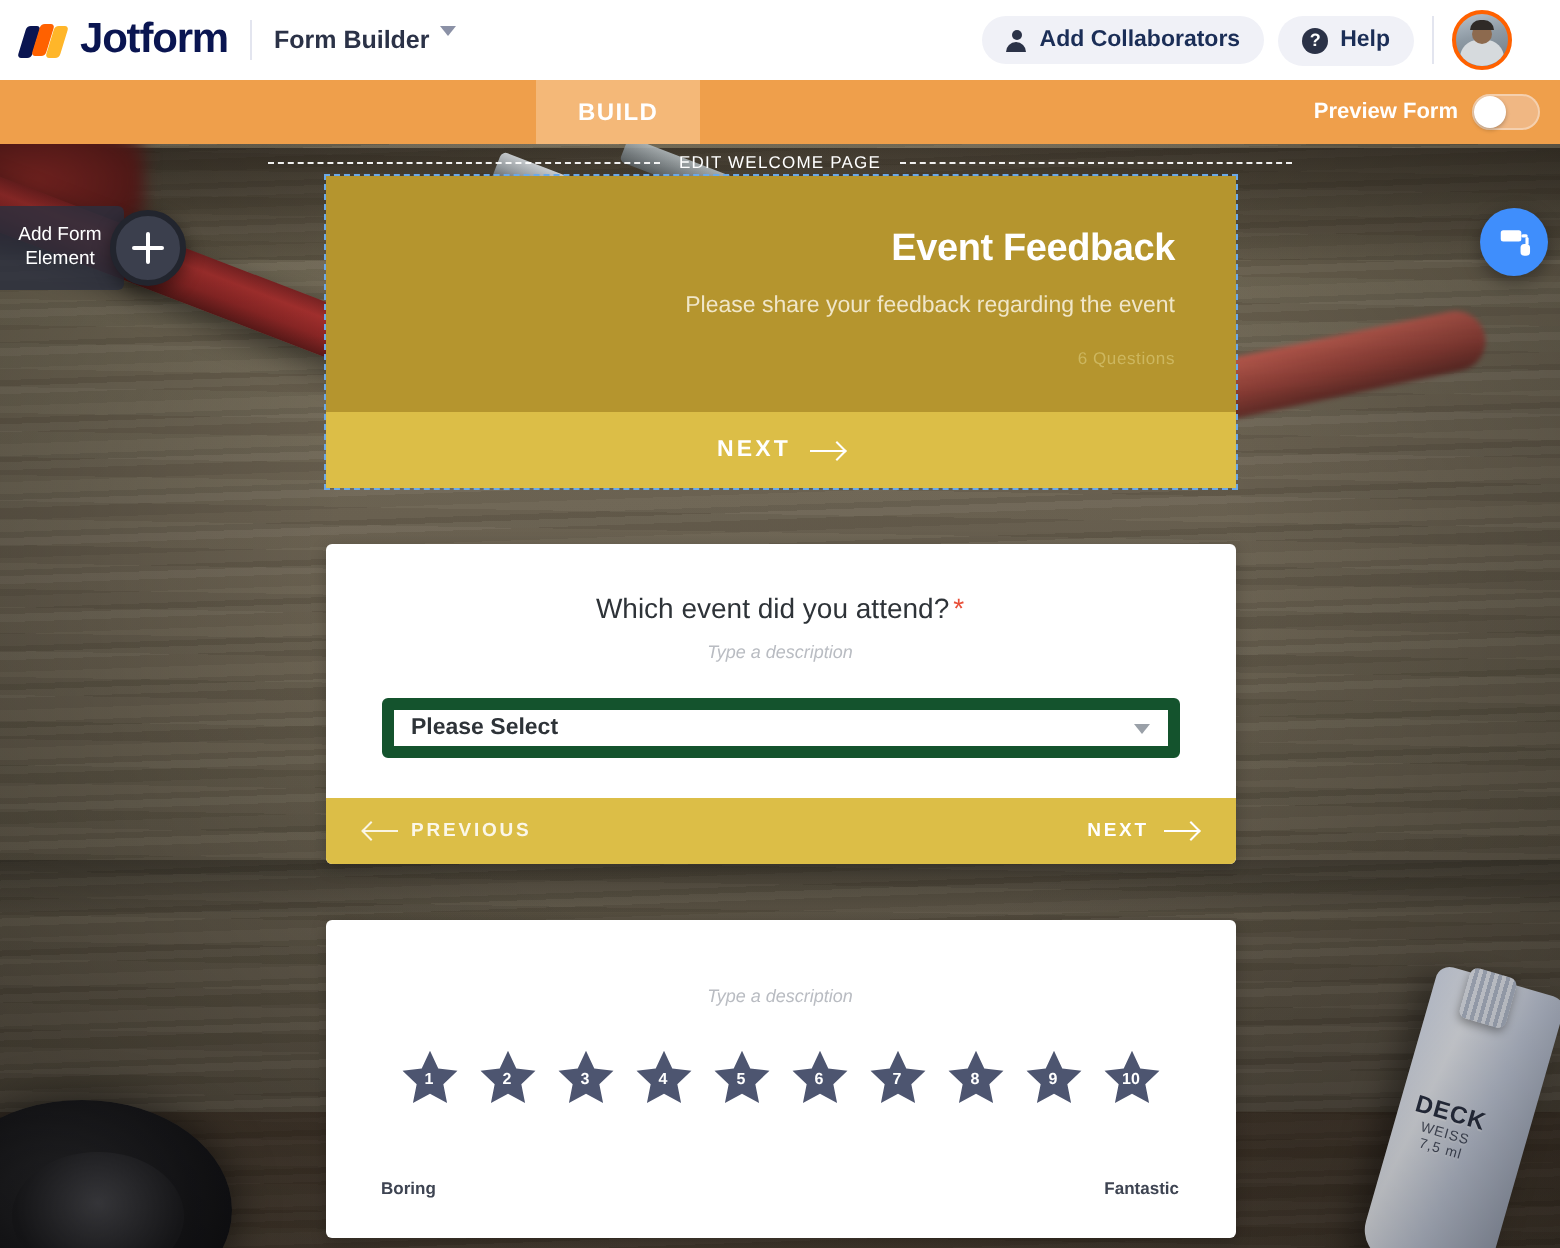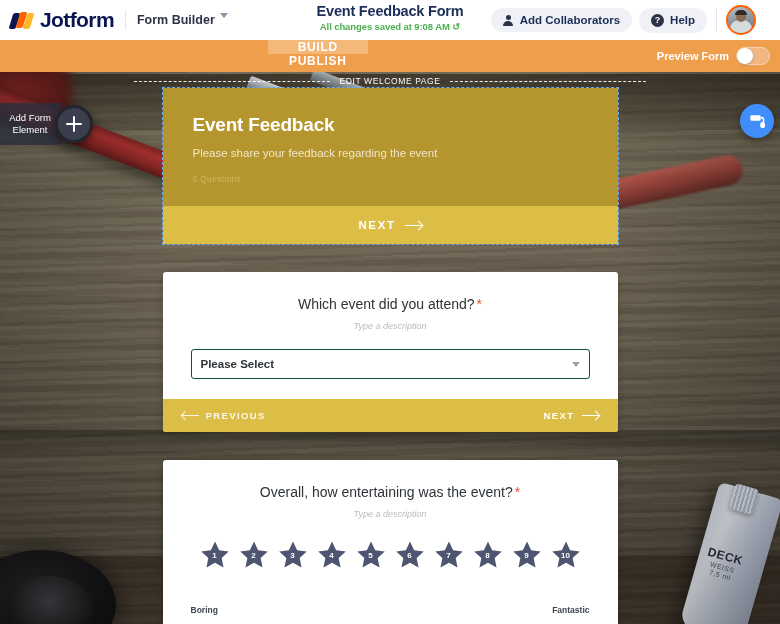--- a/index.html
+++ b/index.html
@@ -159,21 +159,21 @@
   }
   .av-head { position: absolute; left: 50%; top: 5px; transform: translateX(-50%); width: 10px; height: 10px; border-radius: 50%; background: #8d6a4e; }
   .av-hair { position: absolute; left: 50%; top: 3px; transform: translateX(-50%); width: 12px; height: 5px; border-radius: 6px 6px 0 0; background: #2f2a27; }
   .av-body { position: absolute; left: 50%; bottom: 0; transform: translateX(-50%); width: 22px; height: 13px; border-radius: 9px 9px 0 0; background: #d6dadd; }
 
   
   .navbar {
     position: absolute; left: 0; top: 40px; width: 780px; height: 32px;
     background: #ef9f4b; display: flex; align-items: stretch; z-index: 29;
   }
-  .tabs { display: flex; margin-left: 268px; flex-direction: column; }
+  .tabs { display: flex; margin-left: 268px; }
   .tab {
     padding: 0 21px; display: flex; align-items: center; justify-content: center;
     color: #fff; font-size: 12px; font-weight: bold; letter-spacing: .7px; cursor: pointer;
   }
   .tab.active { background: #f4b878; }
   .preview-wrap { margin-left: auto; display: flex; align-items: center; gap: 7px; padding-right: 10px; }
   .preview-label { color: #fff; font-size: 11px; font-weight: bold; }
   .toggle {
     width: 34px; height: 18px; border-radius: 9px;
     background: #f0b783; position: relative; cursor: pointer;
@@ -215,21 +215,21 @@
     display: flex; align-items: center; justify-content: center;
     box-shadow: 0 3px 9px rgba(0,0,0,.35);
   }
 
   
   .canvas { position: absolute; left: 0; top: 88px; width: 780px; z-index: 10; }
   .card { width: 455px; margin: 0 auto 28px; position: relative; }
 
   .welcome-card { outline: 1px dashed #6aa9e9; outline-offset: 0px; }
   .welcome-body {
-    background: #b5952e; padding: 26px 30px 22px; text-align: left;
+    background: #b5952e; padding: 26px 30px 22px; text-align: right;
   }
   .welcome-title { color: #fff; font-size: 19px; font-weight: bold; letter-spacing: -.2px; }
   .welcome-sub { color: #f0e6c8; font-size: 11.5px; margin-top: 11px; }
   .welcome-count { color: #cdb75f; font-size: 8.5px; margin-top: 15px; letter-spacing: .3px; }
   .welcome-next {
     background: #dcbe47; color: #fff; text-align: center;
     padding: 13px 0; font-size: 11.5px; font-weight: bold; letter-spacing: 1.6px;
     cursor: pointer; display: flex; align-items: center; justify-content: center; gap: 9px;
   }
   .arrow-r { display: inline-block; width: 17px; height: 9px; position: relative; }
@@ -239,21 +239,21 @@
   .arrow-l::before { content:""; position:absolute; left:0; top:4px; width:17px; height:1.3px; background:rgba(255,255,255,.85); }
   .arrow-l::after { content:""; position:absolute; left:0; top:1.2px; width:6px; height:6px; border-bottom:1.3px solid rgba(255,255,255,.85); border-left:1.3px solid rgba(255,255,255,.85); transform: rotate(45deg); }
 
   .q-card { background: #fff; border-radius: 3px; overflow: hidden; box-shadow: 0 2px 8px rgba(0,0,0,0.22); }
   .q-body { padding: 24px 28px 20px; text-align: center; }
   .q-title { font-size: 14px; color: #2e3338; font-weight: normal; }
   .req { color: #e8503a; margin-left: 2px; }
   .q-desc { font-size: 9px; color: #b9bcc2; font-style: italic; margin-top: 9px; }
 
   .select-box {
-    margin-top: 18px; height: 30px; border: 1px solid #14532d; border-radius: 3px;
+    margin-top: 18px; height: 30px; border: 6px solid #14532d; border-radius: 3px;
     display: flex; align-items: center; padding: 0 9px; background: #fff;
     cursor: pointer; position: relative;
   }
   .select-val { font-size: 11.5px; color: #2e3338; font-weight: bold; }
   .select-cv { margin-left: auto; width: 0; height: 0; border-left: 4px solid transparent; border-right: 4px solid transparent; border-top: 5px solid #9aa0a8; }
 
   .q-footer {
     background: #dcbe47; display: flex; align-items: center; justify-content: space-between;
     padding: 11px 19px; font-size: 9.5px; font-weight: bold; letter-spacing: 1.4px; color: #fff;
   }
@@ -301,24 +301,20 @@
           <div class="lm lm3"></div>
       </div>
       <div class="logo-text">Jotform</div>
     </div>
     <div class="hdr-div"></div>
     <div class="formbuilder">
       <span>Form Builder</span>
       <span class="cv"></span>
     </div>
 
-    <div class="title-block">
-      <div class="form-title">Event Feedback Form</div>
-      <div class="save-status">All changes saved at 9:08 AM ↺</div>
-    </div>
 
     <div class="hdr-right">
       <div class="pill">
         <span class="ic-person"></span>
         <span>Add Collaborators</span>
       </div>
       <div class="pill">
         <span class="ic-q">?</span>
         <span>Help</span>
       </div>
@@ -327,21 +323,20 @@
         <div class="av-body"></div>
           <div class="av-head"></div>
           <div class="av-hair"></div>
       </div>
     </div>
   </div>
 
   <div class="navbar">
     <div class="tabs">
       <div class="tab active">BUILD</div>
-      <div class="tab">PUBLISH</div>
     </div>
     <div class="preview-wrap">
       <span class="preview-label">Preview Form</span>
       <div class="toggle">
           <div class="knob"></div>
         </div>
     </div>
   </div>
 
   <div class="edit-welcome">
@@ -401,23 +396,20 @@
         </div>
         <div class="nav-btn">
           <span>NEXT</span>
           <span class="arrow-r"></span>
         </div>
       </div>
     </div>
 
     <div class="card q-card">
       <div class="q-body">
-        <div class="q-title">
-          <span>Overall, how entertaining was the event?</span><span class="req">*</span>
-        </div>
         <div class="q-desc">Type a description</div>
         <div class="stars" id="star-row">
             <div class="star">
               <svg width="32" height="32" viewBox="0 0 24 24">
                 <path fill="#4d5570" d="M12 1.8l3.1 6.6 7.2.9-5.3 5 1.4 7.1L12 17.9 5.6 21.4 7 14.3 1.7 9.3l7.2-.9z"></path>
               </svg>
               <div class="star-num">1</div>
             </div>
             <div class="star">
               <svg width="32" height="32" viewBox="0 0 24 24">

